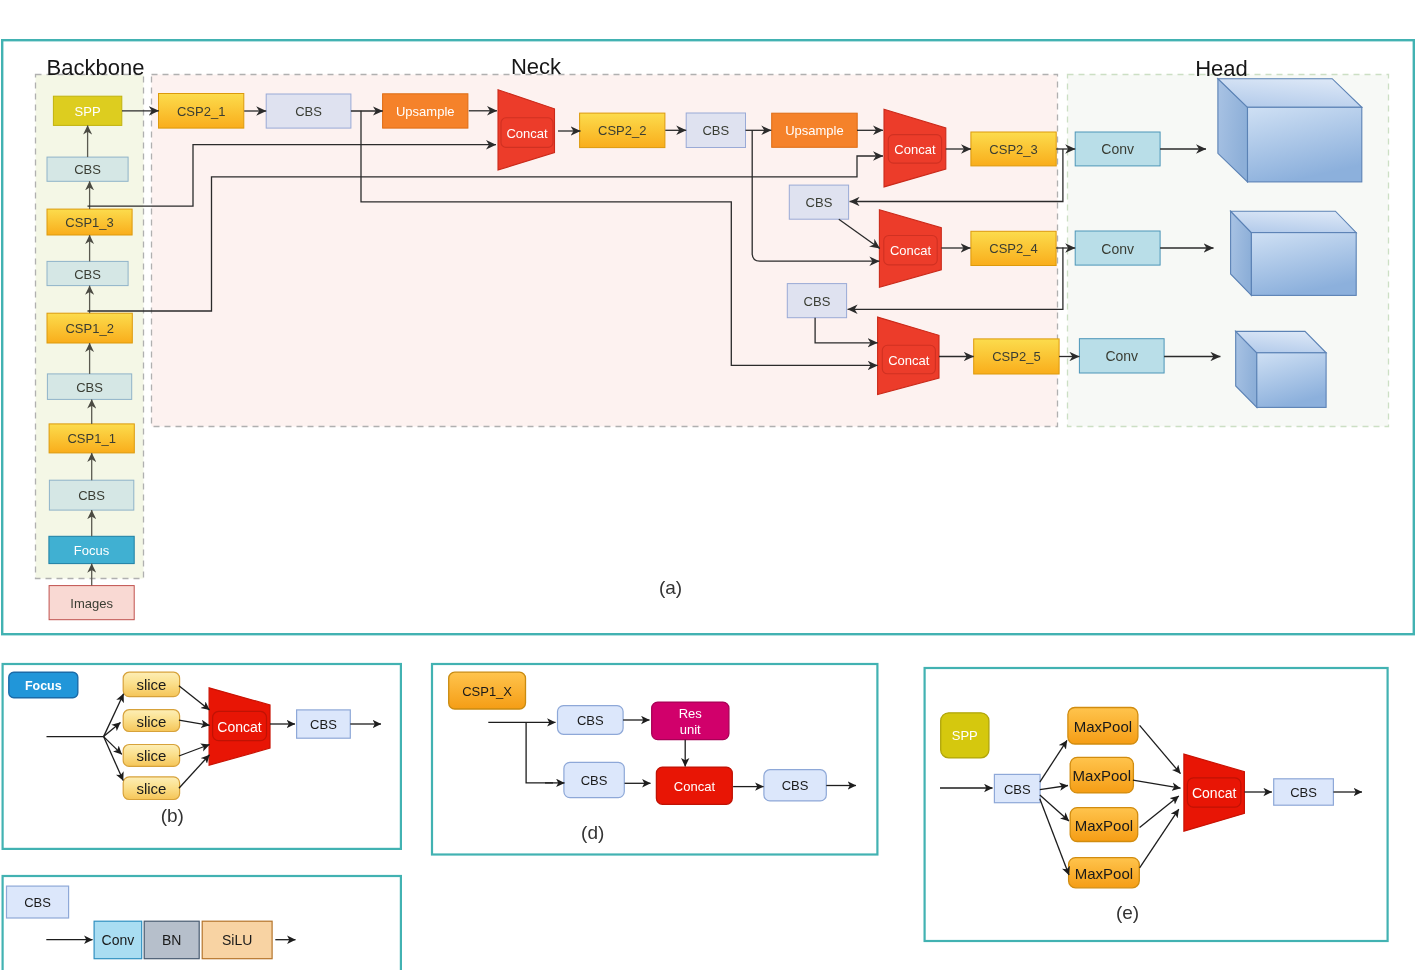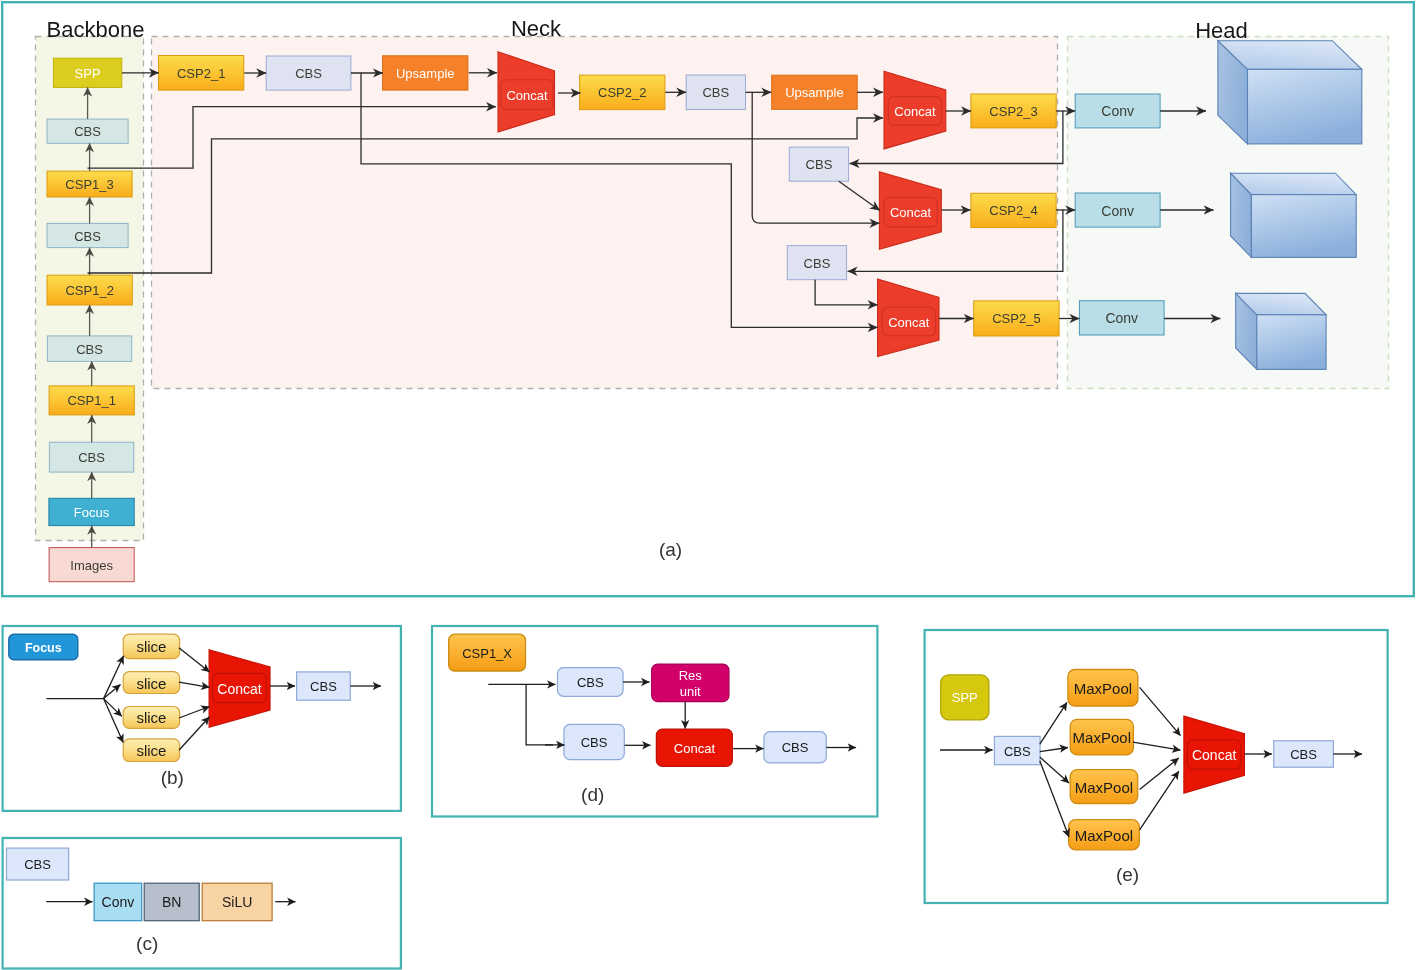--- a/index.html
+++ b/index.html
@@ -1,18 +1,18 @@
 <!DOCTYPE html>
 <html><head>
 <meta charset="utf-8">
 <title>YOLOv5 network architecture diagram</title>
 <style>
   html,body{margin:0;padding:0;background:#ffffff;}
   body{width:1416px;height:970px;font-family:"Liberation Sans",sans-serif;overflow:hidden;}
-  #stage{position:relative;width:1416px;height:780px;}
+  #stage{position:relative;width:1416px;height:780px;margin-top:38px;}
   svg{display:block;position:absolute;top:0;left:0;}
   text{font-family:"Liberation Sans",sans-serif; -webkit-font-smoothing:antialiased;}
 </style>
 </head>
 <body>
 
 <div id="stage">
 <svg id="svgmain" width="1416" height="970" viewBox="0 0 1416 970">
 <defs>
   <marker id="arw" markerWidth="10.5" markerHeight="9.8" refX="10" refY="4.9" orient="auto" markerUnits="userSpaceOnUse">

